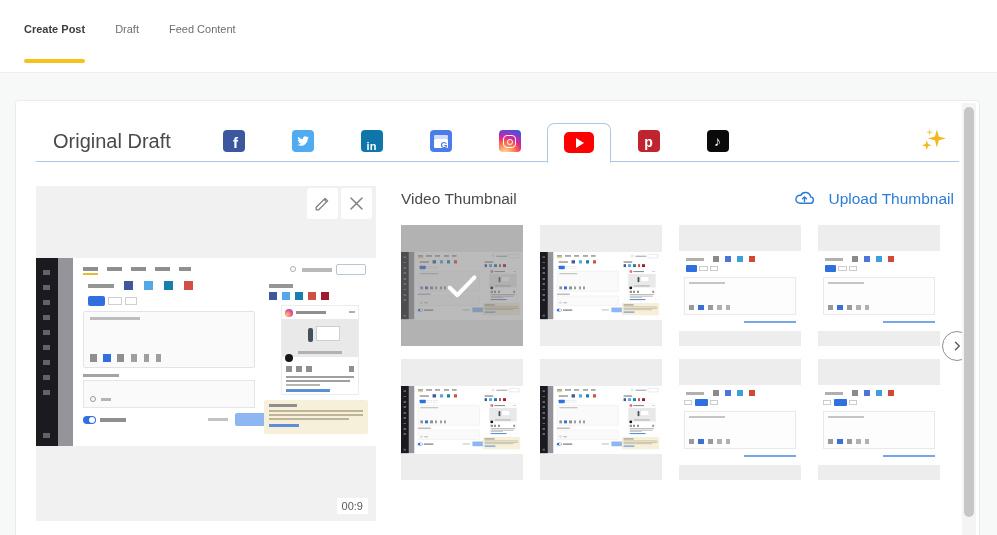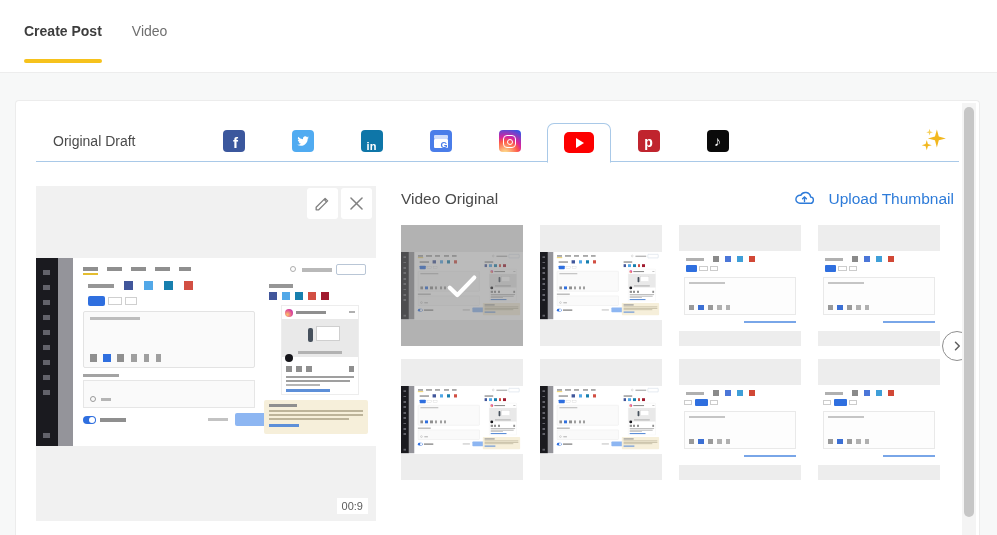--- a/index.html
+++ b/index.html
@@ -4,34 +4,34 @@
 <style>
   * { margin:0; padding:0; box-sizing:border-box; }
   html,body { width:997px; height:535px; overflow:hidden;
     font-family:"Liberation Sans", sans-serif; background:#f7f8f8; }
   .stage { position:relative; width:997px; height:535px; }
 
   
   .topbar { position:absolute; left:0; top:0; right:0; height:73px; background:#fff;
     border-bottom:1px solid #ededed; display:flex; align-items:flex-start; padding-left:24px; }
   .tab { position:relative; margin-right:30px; padding-top:23px; height:73px;
-    font-size:14px; color:#6f6f6f; cursor:pointer; white-space:nowrap; }
+    font-size:11px; color:#6f6f6f; cursor:pointer; white-space:nowrap; }
   .tab.active { color:#3d3d3d; font-weight:bold; }
   .tab.active::after { content:""; position:absolute; left:0; right:0; bottom:10px;
     height:4px; border-radius:2px; background:#f6c21c; }
   .tab .spark-sm { position:absolute; top:6px; right:-20px; }
 
   
   .card { position:absolute; left:15px; right:17px; top:100px; height:445px;
     background:#fff; border:1px solid #ececec; border-bottom:none; border-radius:4px 4px 0 0; }
 
   
   .plat-row { position:absolute; left:20px; right:20px; top:20px; height:41px;
     display:flex; align-items:center; border-bottom:1px solid #a9c9e8; }
-  .draft-label { margin-left:17px; width:120px; font-size:14px; color:#4a4a4a; }
+  .draft-label { margin-left:17px; width:120px; font-size:20px; color:#4a4a4a; }
   .plat-icons { display:flex; align-items:center; margin-left:26px; height:41px; }
   .plat-slot { width:69px; display:flex; justify-content:center; align-items:center; cursor:pointer; }
   .plat-tab { width:64px; height:40px; margin:1px 3px -1px 3px; align-self:flex-end;
     background:#fff; border:1px solid #a9c9e8; border-bottom:1px solid #fff;
     border-radius:7px 7px 0 0; display:flex; align-items:center; justify-content:center; cursor:pointer; }
   .picon { width:22px; height:22px; border-radius:4px; position:relative; color:#fff;
     display:flex; align-items:center; justify-content:center; font-weight:bold; }
   .p-fb { background:#3b579d; font-size:15px; }
   .p-fb b { transform:translate(2px,1px); font-family:"Liberation Sans",sans-serif; }
   .p-tw { background:#50abf1; }
@@ -165,21 +165,22 @@
   .sb-thumb { position:absolute; right:2px; top:4px; width:10px; height:410px; background:#c6c6c6; border-radius:5px; cursor:pointer; }
 </style>
 </head>
 <body>
 
 <div class="stage">
 
   <div class="topbar">
     <div id="tabs" style="display:flex">
         <div class="tab active">Create Post</div>
-        <div class="tab">Video</div>
+        <div class="tab">Draft</div>
+        <div class="tab">Feed Content</div>
       </div>
   </div>
 
   <div class="card">
 
     <div class="plat-row">
       <div class="draft-label">Original Draft</div>
       <div class="plat-icons" id="plat-icons">
           <div class="plat-slot">
             <div class="picon p-fb">
@@ -297,21 +298,21 @@
               <i class="y2"></i>
               <i class="y3"></i>
               <i class="yl"></i>
             </div>
           </div>
       </div>
       <div class="duration">00:9</div>
     </div>
 
     <div class="thumbs-head">
-      <div class="thumbs-title">Video Original</div>
+      <div class="thumbs-title">Video Thumbnail</div>
       <div class="upload-link">
         <svg width="21" height="21" viewBox="0 0 24 24" fill="none" stroke="#2d7bd9" stroke-width="1.6" stroke-linecap="round" stroke-linejoin="round">
             <path d="M7 17.5a4.6 4.6 0 1 1 .7-9.1 6 6 0 0 1 11.3 1.9 3.6 3.6 0 0 1-1 7.2H7z"></path>
             <path d="M12 15.5v-5"></path>
             <path d="M9.8 12.4 12 10.2l2.2 2.2"></path>
           </svg>
         <span>Upload Thumbnail</span>
       </div>
     </div>
 

